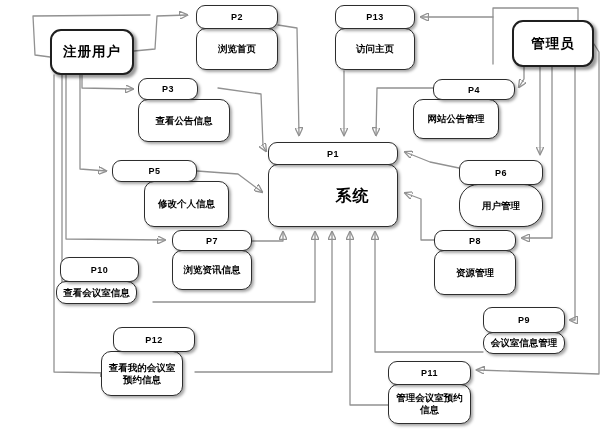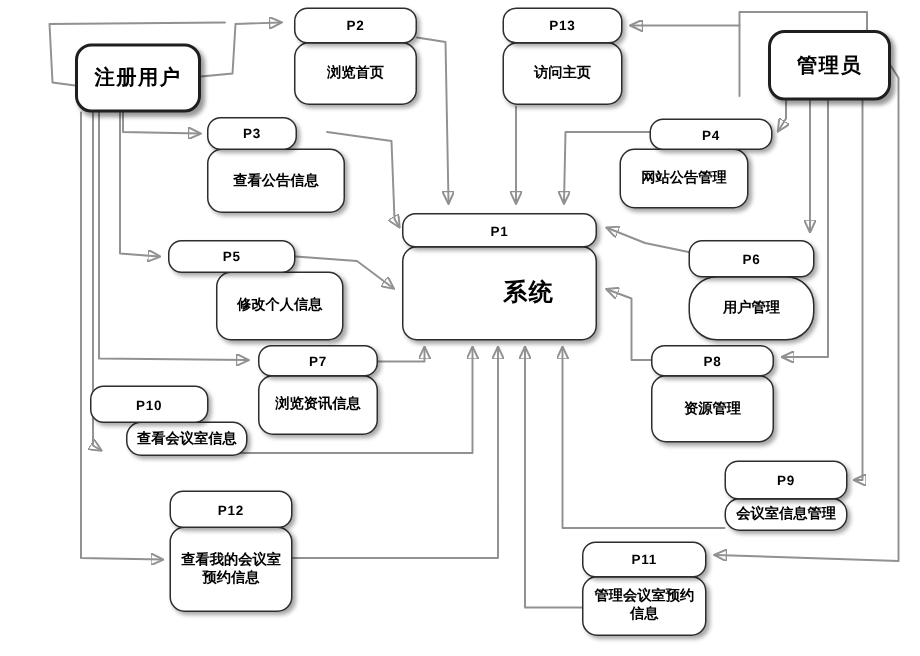--- a/index.html
+++ b/index.html
@@ -108,28 +108,28 @@
       <div class="node">
         <div class="shape proc-header" style="left: 172px; top: 230px; width: 80px; height: 21px;">P7</div>
         <div class="shape proc-body" style="left: 172px; top: 250px; width: 80px; height: 40px;">浏览资讯信息</div>
       </div>
       <div class="node">
         <div class="shape proc-header" style="left: 434px; top: 230px; width: 82px; height: 21px;">P8</div>
         <div class="shape proc-body" style="left: 434px; top: 250px; width: 82px; height: 45px;">资源管理</div>
       </div>
       <div class="node">
         <div class="shape proc-header" style="left: 60px; top: 257px; width: 79px; height: 25px;">P10</div>
-        <div class="shape proc-body" style="left: 84px; top: 281px; width: 81px; height: 23px;">查看会议室信息</div>
+        <div class="shape proc-body" style="left: 56px; top: 281px; width: 81px; height: 23px;">查看会议室信息</div>
       </div>
       <div class="node">
         <div class="shape proc-header" style="left: 483px; top: 307px; width: 82px; height: 26px;">P9</div>
         <div class="shape proc-body" style="left: 483px; top: 332px; width: 82px; height: 22px;">会议室信息管理</div>
       </div>
       <div class="node">
         <div class="shape proc-header" style="left: 113px; top: 327px; width: 82px; height: 25px;">P12</div>
-        <div class="shape proc-body" style="left: 113px; top: 351px; width: 82px; height: 57px;">查看我的会议室预约信息</div>
+        <div class="shape proc-body" style="left: 101px; top: 351px; width: 82px; height: 45px;">查看我的会议室预约信息</div>
       </div>
       <div class="node">
         <div class="shape proc-header" style="left: 388px; top: 361px; width: 83px; height: 24px;">P11</div>
         <div class="shape proc-body" style="left: 388px; top: 384px; width: 83px; height: 40px;">管理会议室预约信息</div>
       </div>
     </div>
 </div>
 
 </body></html>

